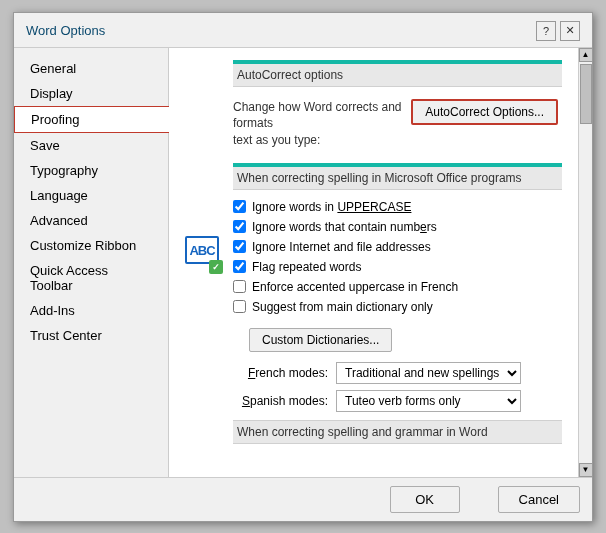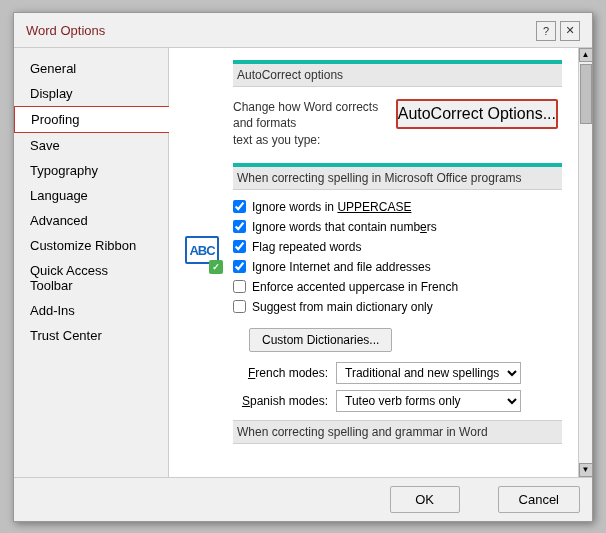--- a/index.html
+++ b/index.html
@@ -26,21 +26,21 @@
       background: #f0f0f0;
       border-bottom: 1px solid #ccc;
       padding: 8px 12px 6px 12px;
       display: flex;
       align-items: center;
       justify-content: space-between;
     }
     .title-bar-text {
       font-size: 13px;
       font-weight: normal;
-      color: #7f1d1d;
+      color: #0c4a6e;
     }
     .title-bar-controls {
       display: flex;
       gap: 4px;
     }
     .title-btn {
       width: 20px;
       height: 20px;
       border: 1px solid #999;
       background: #f0f0f0;
@@ -158,23 +158,23 @@
     }
     .autocorrect-desc {
       font-size: 12px;
       color: #333;
       line-height: 1.4;
       max-width: 260px;
     }
     .autocorrect-btn {
       border: 1px solid #adadad;
       background: #f0f0f0;
-      padding: 4px 0;
-      cursor: pointer;
-      font-size: 16px;
+      padding: 4px 12px;
+      cursor: pointer;
+      font-size: 12px;
       white-space: nowrap;
       border-radius: 2px;
     }
     .autocorrect-btn.highlight {
       border: 2px solid #c0392b;
     }
     .checkbox-row {
       display: flex;
       align-items: center;
       gap: 6px;
@@ -346,25 +346,25 @@
           <div class="checkbox-row">
             <input type="checkbox" checked="" style="">
             <label class="checkbox-label">Ignore words in <span class="underline-text">UPPERCASE</span></label>
           </div>
           <div class="checkbox-row">
             <input type="checkbox" checked="" style="">
             <label class="checkbox-label">Ignore words that contain numb<span class="underline-text">e</span>rs</label>
           </div>
           <div class="checkbox-row">
             <input type="checkbox" checked="" style="">
+            <label class="checkbox-label">Ignore Internet and file addresses</label>
+          </div>
+          <div class="checkbox-row">
+            <input type="checkbox" checked="" style="">
             <label class="checkbox-label">Flag repeated words</label>
-          </div>
-          <div class="checkbox-row">
-            <input type="checkbox" checked="" style="">
-            <label class="checkbox-label">Ignore Internet and file addresses</label>
           </div>
           <div class="checkbox-row">
             <input type="checkbox" style="">
             <label class="checkbox-label">Enforce accented uppercase in French</label>
           </div>
           <div class="checkbox-row">
             <input type="checkbox" style="">
             <label class="checkbox-label">Suggest from main dictionary only</label>
           </div>
 

